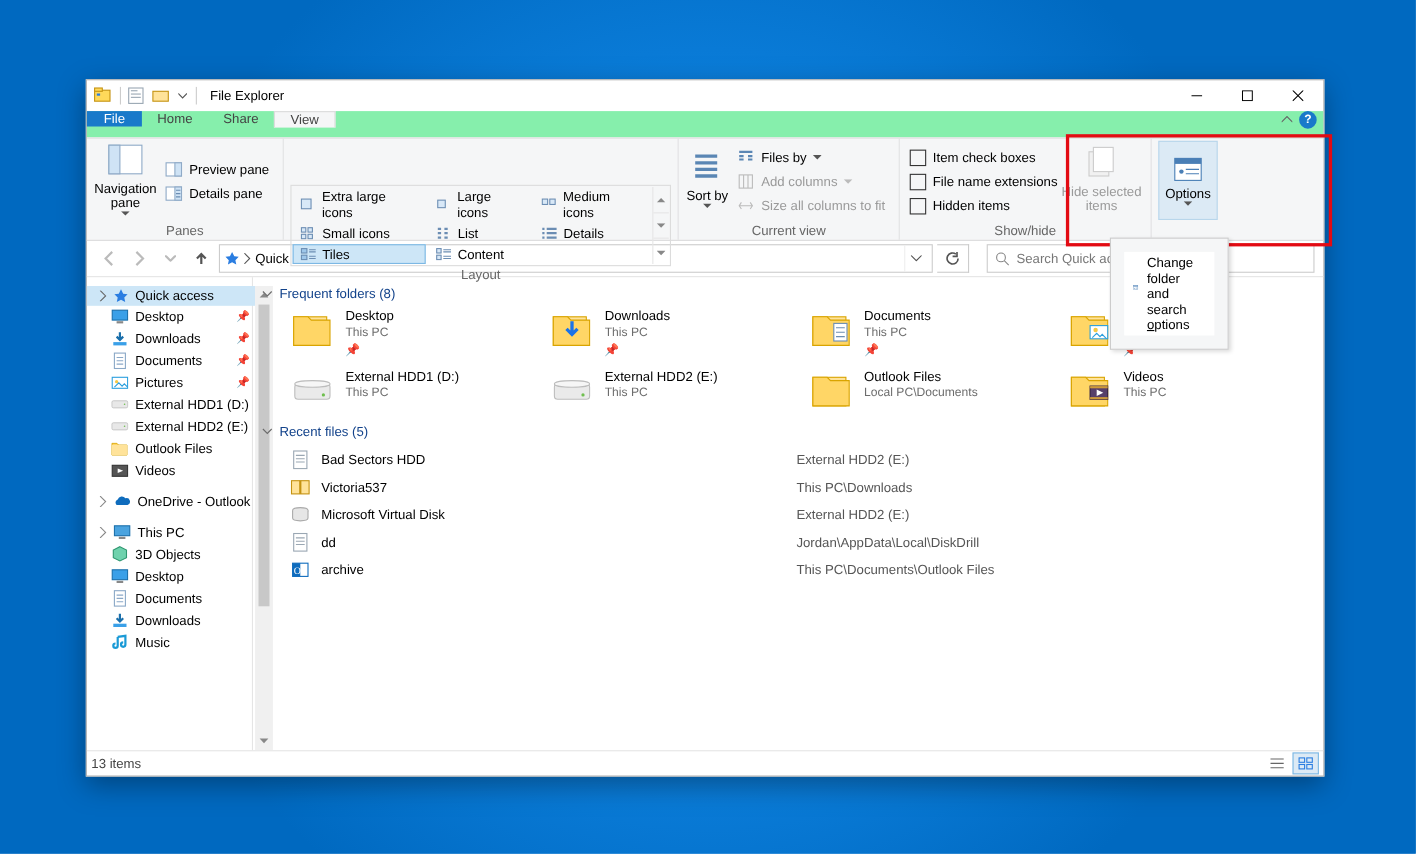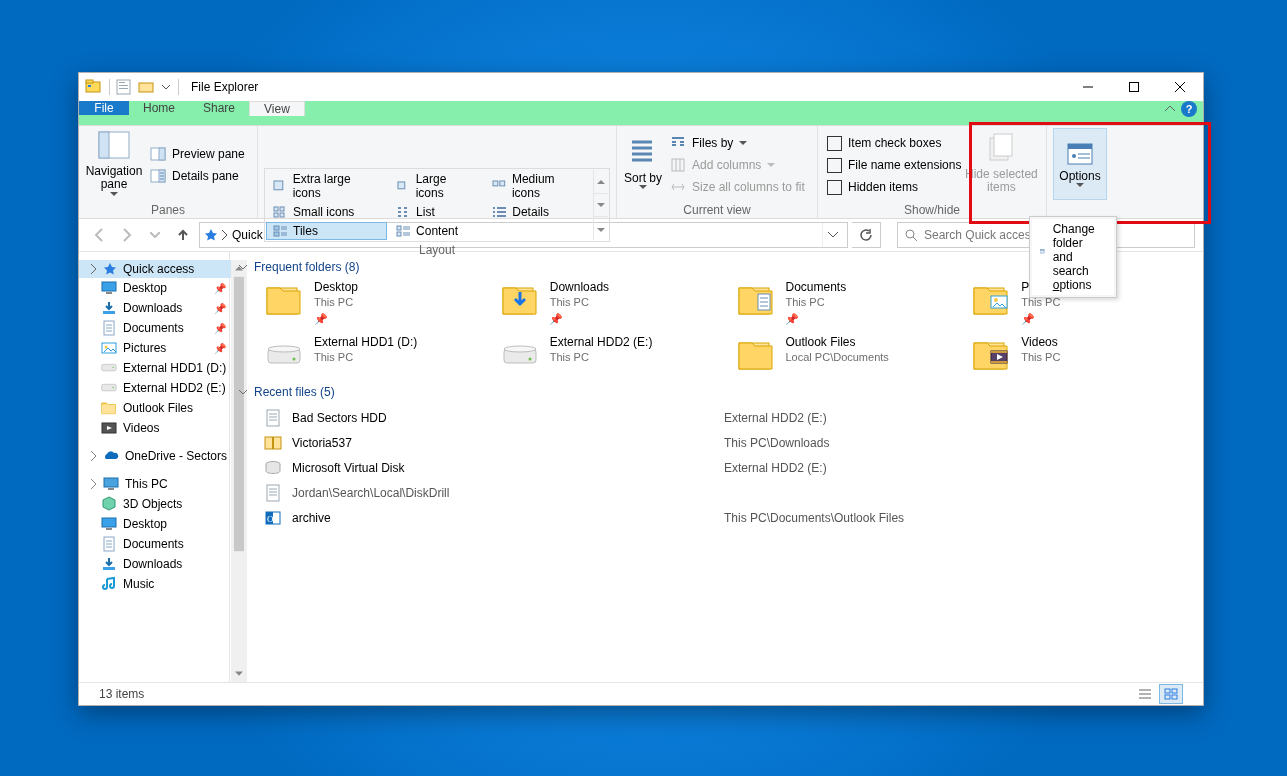--- a/index.html
+++ b/index.html
@@ -31,21 +31,21 @@
   .inline-stack{display:flex;flex-direction:column;justify-content:center;gap:4px;}
   .inline-btn{display:flex;align-items:center;gap:6px;white-space:nowrap;padding:1px 3px;}
   .inline-btn.disabled{color:#9a9a9a;}
   .inline-icon{width:16px;height:16px;}
   .layout-grid{display:flex;gap:2px;margin-top:40px;}
   .layout-col{display:flex;flex-direction:column;gap:1px;}
   .layout-item{display:flex;align-items:center;gap:4px;padding:1px 6px;border:1px solid transparent;}
   .layout-item.selected{background:#cde6f7;border-color:#7cb8e4;}
   .layout-item .li-icon{width:16px;height:12px;}
   .chk{width:13px;height:13px;border:1px solid #333;}
-  .ribbon-dropdown{position:absolute;right:-4px;top:90px;background:#f5f6f7;border:1px solid #cccccc;padding:2px;box-shadow:2px 2px 4px rgba(0,0,0,.15);}
+  .ribbon-dropdown{position:absolute;right:-4px;top:90px;background:#f5f6f7;border:1px solid #cccccc;padding:12px;box-shadow:2px 2px 4px rgba(0,0,0,.15);}
   .ribbon-dropdown .di{display:flex;align-items:center;gap:8px;padding:3px 8px;background:#fff;}
   .underline{text-decoration:underline;}
   .opt-btn{border:1px solid #b8d6eb;background:#dceaf5;display:flex;flex-direction:column;align-items:center;justify-content:center;width:52px;height:70px;}
   .callout{position:absolute;right:-8px;top:-4px;width:236px;height:96px;border:3px solid #e30b13;pointer-events:none;}
   
   .navrow{height:32px;border-bottom:1px solid #e5e5e5;display:flex;align-items:center;padding:0 8px;gap:4px;}
   .nav-btn{width:24px;height:24px;display:flex;align-items:center;justify-content:center;color:#888;}
   .nav-btn.enabled{color:#444;}
   .addrbar{flex:1;height:24px;border:1px solid #ccc;display:flex;align-items:center;padding:0 4px;gap:4px;}
   .addrbar .star{color:#1979ca;}
@@ -74,21 +74,21 @@
   .tile-icon{width:40px;height:40px;}
   .tile-body{display:flex;flex-direction:column;line-height:15px;}
   .tile-sub{color:#6d6d6d;font-size:11px;}
   .tile-pin{color:#888;font-size:11px;margin-top:2px;}
   .recent-list{padding-left:32px;}
   .recent-row{display:flex;align-items:center;height:25px;}
   .recent-row .ri-icon{width:18px;height:18px;margin-right:10px;}
   .recent-row .ri-name{width:432px;}
   .recent-row .ri-loc{color:#555;}
   
-  .statusbar{height:22px;border-top:1px solid #e5e5e5;display:flex;align-items:center;padding:0 20px;font-size:12px;color:#444;}
+  .statusbar{height:22px;border-top:1px solid #e5e5e5;display:flex;align-items:center;padding:0 4px;font-size:12px;color:#444;}
   .statusbar .right{margin-left:auto;display:flex;gap:2px;}
   .view-toggle{width:22px;height:18px;border:1px solid transparent;display:flex;align-items:center;justify-content:center;}
   .view-toggle.active{border-color:#7cb8e4;background:#dceaf5;}
   svg{display:block;}
 </style>
 </head>
 <body>
 
 <svg width="0" height="0" style="position:absolute;">
   <defs>
@@ -591,21 +591,21 @@
         <div class="np-gap"></div>
         <div class="np-item root">
           <svg width="10" height="10" style="margin-right:-2px;">
                 <path d="M2 0l5 5-5 5" fill="none" stroke="#888"></path>
               </svg>
           <span class="np-icon">
                 <svg viewBox="0 0 16 16">
                   <path d="M3 11a3 3 0 0 1 1-5 4 4 0 0 1 7-1 3 3 0 0 1 2 6z" fill="#0f6cbd"></path>
                 </svg>
               </span>
-          <span>OneDrive - Sectors</span>
+          <span>OneDrive - Outlook</span>
         </div>
         <div class="np-gap"></div>
         <div class="np-item root">
           <svg width="10" height="10" style="margin-right:-2px;">
                 <path d="M2 0l5 5-5 5" fill="none" stroke="#888"></path>
               </svg>
           <span class="np-icon">
                 <svg viewBox="0 0 16 16">
                   <rect x="1" y="2" width="14" height="9" fill="#4aa3df" stroke="#1a6fab"></rect>
                   <rect x="5" y="12" width="6" height="2" fill="#888"></rect>
@@ -832,21 +832,22 @@
               <div class="ri-name">Microsoft Virtual Disk</div>
               <div class="ri-loc">External HDD2 (E:)</div>
             </div>
             <div class="recent-row">
               <div class="ri-icon">
                 <svg viewBox="0 0 18 18">
                   <rect x="3" y="1" width="12" height="16" fill="#fff" stroke="#9aa7b3"></rect>
                   <path d="M5 5h8M5 8h8M5 11h8" stroke="#9aa7b3"></path>
                 </svg>
               </div>
-              <div class="ri-loc">Jordan\Search\Local\DiskDrill</div>
+              <div class="ri-name">dd</div>
+              <div class="ri-loc">Jordan\AppData\Local\DiskDrill</div>
             </div>
             <div class="recent-row">
               <div class="ri-icon">
                 <svg viewBox="0 0 18 18">
                   <rect x="2" y="3" width="14" height="12" fill="#fff" stroke="#0f6cbd"></rect>
                   <rect x="2" y="3" width="7" height="12" fill="#0f6cbd"></rect>
                   <text x="3" y="13" font-size="9" fill="#fff" font-family="Segoe UI">O</text>
                 </svg>
               </div>
               <div class="ri-name">archive</div>

